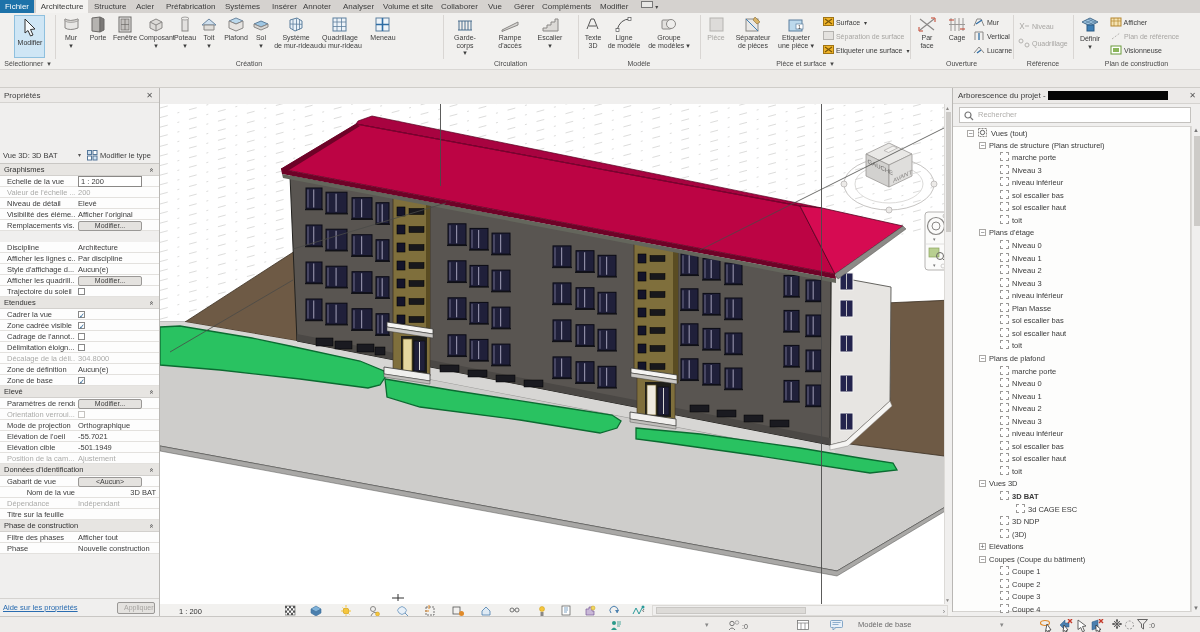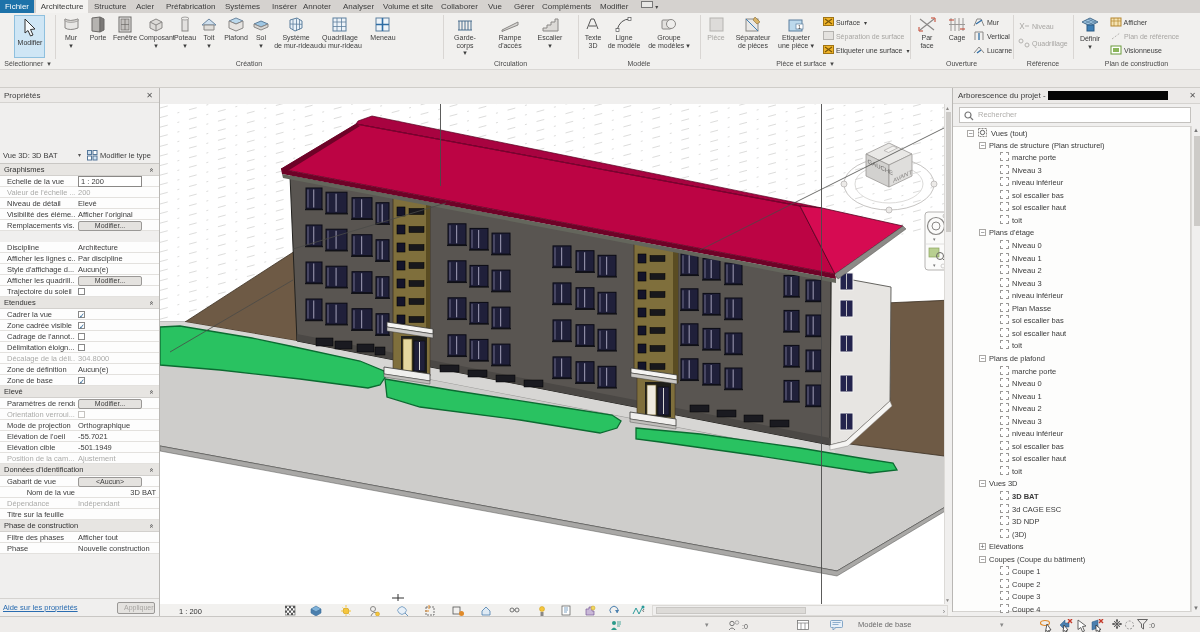--- a/index.html
+++ b/index.html
@@ -913,21 +913,21 @@
       <div class="trow" style="top:251.0px;"><span class="tico" style="margin-left:47px;"></span>Niveau 0</div>
       <div class="trow" style="top:263.6px;"><span class="tico" style="margin-left:47px;"></span>Niveau 1</div>
       <div class="trow" style="top:276.1px;"><span class="tico" style="margin-left:47px;"></span>Niveau 2</div>
       <div class="trow" style="top:288.7px;"><span class="tico" style="margin-left:47px;"></span>Niveau 3</div>
       <div class="trow" style="top:301.2px;"><span class="tico" style="margin-left:47px;"></span>niveau inférieur</div>
       <div class="trow" style="top:313.8px;"><span class="tico" style="margin-left:47px;"></span>sol escalier bas</div>
       <div class="trow" style="top:326.3px;"><span class="tico" style="margin-left:47px;"></span>sol escalier haut</div>
       <div class="trow" style="top:338.9px;"><span class="tico" style="margin-left:47px;"></span>toit</div>
       <div class="trow" style="top:351.4px;"><span class="pm" style="margin-left:26px;">−</span>Vues 3D</div>
       <div class="trow" style="top:364.0px;"><span class="tico" style="margin-left:47px;"></span><b>3D BAT</b></div>
-      <div class="trow" style="top:376.5px;"><span class="tico" style="margin-left:47px;"></span>3d CAGE ESC</div>
+      <div class="trow" style="top:376.5px;margin-left:16px;"><span class="tico" style="margin-left:47px;"></span>3d CAGE ESC</div>
       <div class="trow" style="top:389.1px;"><span class="tico" style="margin-left:47px;"></span>3D NDP</div>
       <div class="trow" style="top:401.6px;"><span class="tico" style="margin-left:47px;"></span>(3D)</div>
       <div class="trow" style="top:414.2px;"><span class="pm" style="margin-left:26px;">+</span>Elévations</div>
       <div class="trow" style="top:426.7px;"><span class="pm" style="margin-left:26px;">−</span>Coupes (Coupe du bâtiment)</div>
       <div class="trow" style="top:439.3px;"><span class="tico" style="margin-left:47px;"></span>Coupe 1</div>
       <div class="trow" style="top:451.8px;"><span class="tico" style="margin-left:47px;"></span>Coupe 2</div>
       <div class="trow" style="top:464.4px;"><span class="tico" style="margin-left:47px;"></span>Coupe 3</div>
       <div class="trow" style="top:476.9px;"><span class="tico" style="margin-left:47px;"></span>Coupe 4</div>
     </div>
     <div style="position:absolute;left:238px;top:38px;width:10px;height:486px;background:#f0efee;border-left:1px solid #dcdad7;">

